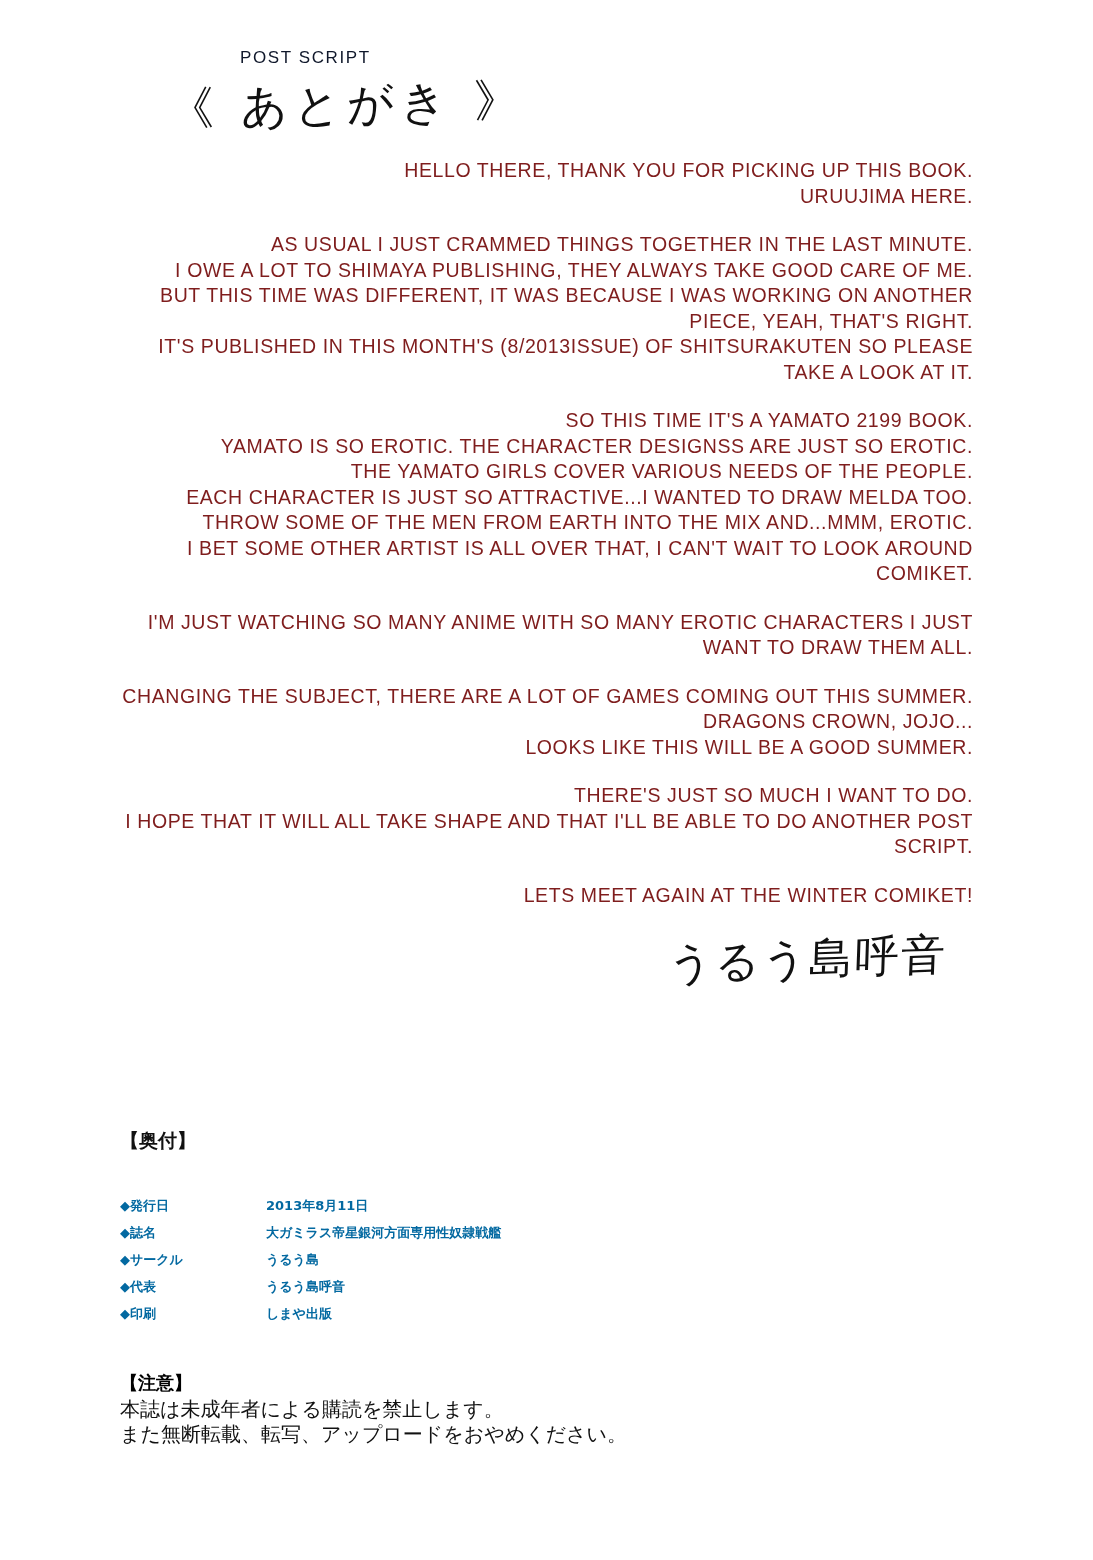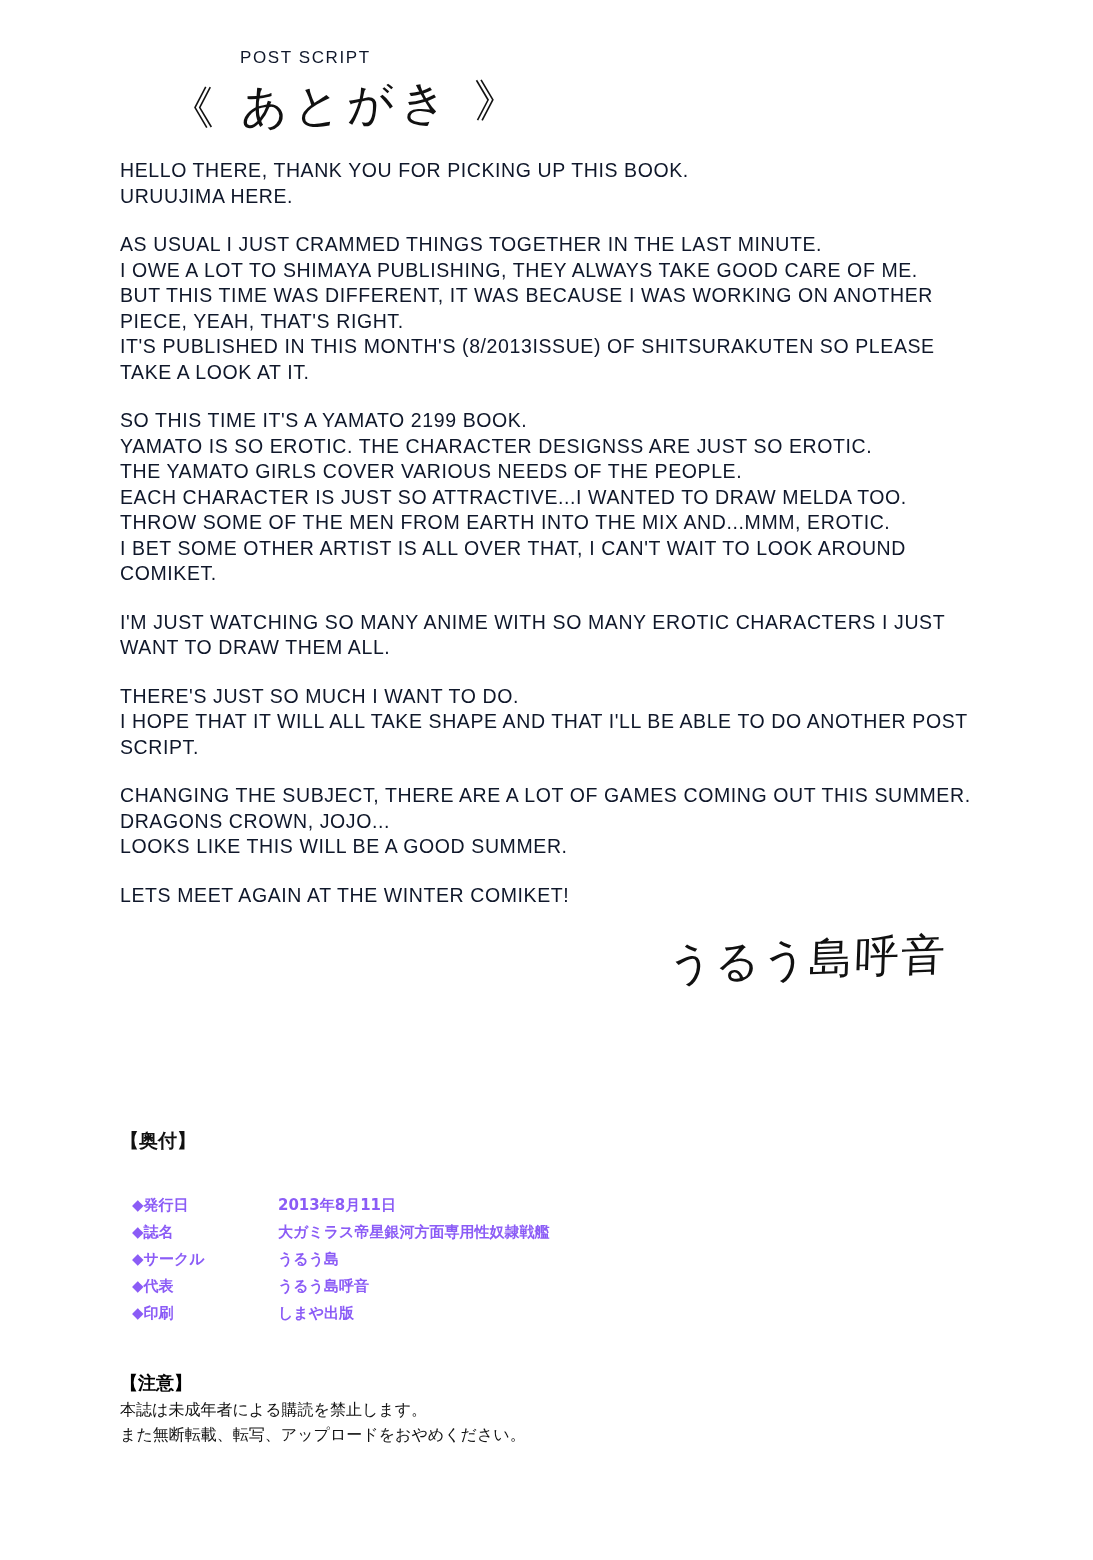--- a/index.html
+++ b/index.html
@@ -43,26 +43,26 @@
     transform: rotate(-1.5deg);
     white-space: nowrap;
   }
 
   
   .body-copy {
     position: absolute;
     left: 120px;
     top: 158px;
     width: 853px;
-    text-align: left;
+    text-align: right;
     font-size: 19.5px;
     line-height: 25.5px;
     letter-spacing: 0.6px;
     font-family: "Liberation Sans", sans-serif;
-    color: #0f172a;
+    color: #7f1d1d;
   }
   .body-copy p {
     margin: 0 0 23px 0;
   }
   .body-copy p:last-child {
     margin-bottom: 8px;
   }
 
   
   .signature {
@@ -83,26 +83,26 @@
     left: 120px;
     top: 1128px;
     font-size: 19px;
     font-weight: bold;
     font-family: "DejaVu Sans", sans-serif;
     color: #111;
   }
 
   .colophon-table {
     position: absolute;
-    left: 132px;
+    left: 120px;
     top: 1192px;
-    font-size: 15px;
+    font-size: 13px;
     line-height: 27px;
     font-family: "DejaVu Sans", sans-serif;
-    color: #8b5cf6;
+    color: #0369a1;
   }
   .colophon-row {
     display: flex;
     align-items: baseline;
   }
   .colophon-key {
     width: 146px;
     font-weight: bold;
     white-space: nowrap;
   }
@@ -118,21 +118,21 @@
     top: 1371px;
     font-size: 18px;
     font-weight: bold;
     font-family: "DejaVu Serif", serif;
     color: #000000;
   }
   .notice-body {
     position: absolute;
     left: 120px;
     top: 1397px;
-    font-size: 16px;
+    font-size: 20px;
     line-height: 25px;
     font-family: "DejaVu Serif", serif;
     color: #111;
   }
   .notice-body div {
     white-space: nowrap;
   }
 </style>
 </head>
 <body>
@@ -141,22 +141,22 @@
 
   <div class="ps-label">POST SCRIPT</div>
 
   <div class="ps-handwritten">《 あとがき 》</div>
 
   <div class="body-copy">
     <p>HELLO THERE, THANK YOU FOR PICKING UP THIS BOOK.<br>URUUJIMA HERE.</p>
     <p>AS USUAL I JUST CRAMMED THINGS TOGETHER IN THE LAST MINUTE.<br>I OWE A LOT TO SHIMAYA PUBLISHING, THEY ALWAYS TAKE GOOD CARE OF ME.<br>BUT THIS TIME WAS DIFFERENT, IT WAS BECAUSE I WAS WORKING ON ANOTHER PIECE, YEAH, THAT'S RIGHT.<br>IT'S PUBLISHED IN THIS MONTH'S (8/2013ISSUE) OF SHITSURAKUTEN SO PLEASE TAKE A LOOK AT IT.</p>
     <p>SO THIS TIME IT'S A YAMATO 2199 BOOK.<br>YAMATO IS SO EROTIC. THE CHARACTER DESIGNSS ARE JUST SO EROTIC.<br>THE YAMATO GIRLS COVER VARIOUS NEEDS OF THE PEOPLE.<br>EACH CHARACTER IS JUST SO ATTRACTIVE...I WANTED TO DRAW MELDA TOO.<br>THROW SOME OF THE MEN FROM EARTH INTO THE MIX AND...MMM, EROTIC.<br>I BET SOME OTHER ARTIST IS ALL OVER THAT, I CAN'T WAIT TO LOOK AROUND COMIKET.</p>
     <p>I'M JUST WATCHING SO MANY ANIME WITH SO MANY EROTIC CHARACTERS I JUST WANT TO DRAW THEM ALL.</p>
+    <p>CHANGING THE SUBJECT, THERE ARE A LOT OF GAMES COMING OUT THIS SUMMER. DRAGONS CROWN, JOJO...<br>LOOKS LIKE THIS WILL BE A GOOD SUMMER.</p>
     <p>THERE'S JUST SO MUCH I WANT TO DO.<br>I HOPE THAT IT WILL ALL TAKE SHAPE AND THAT I'LL BE ABLE TO DO ANOTHER POST SCRIPT.</p>
-    <p>CHANGING THE SUBJECT, THERE ARE A LOT OF GAMES COMING OUT THIS SUMMER. DRAGONS CROWN, JOJO...<br>LOOKS LIKE THIS WILL BE A GOOD SUMMER.</p>
     <p>LETS MEET AGAIN AT THE WINTER COMIKET!</p>
   </div>
 
   <div class="signature">うるう島呼音</div>
 
   <div class="colophon-title">【奥付】</div>
 
   <div class="colophon-table">
     <div class="colophon-row">
       <div class="colophon-key">◆発行日</div>

